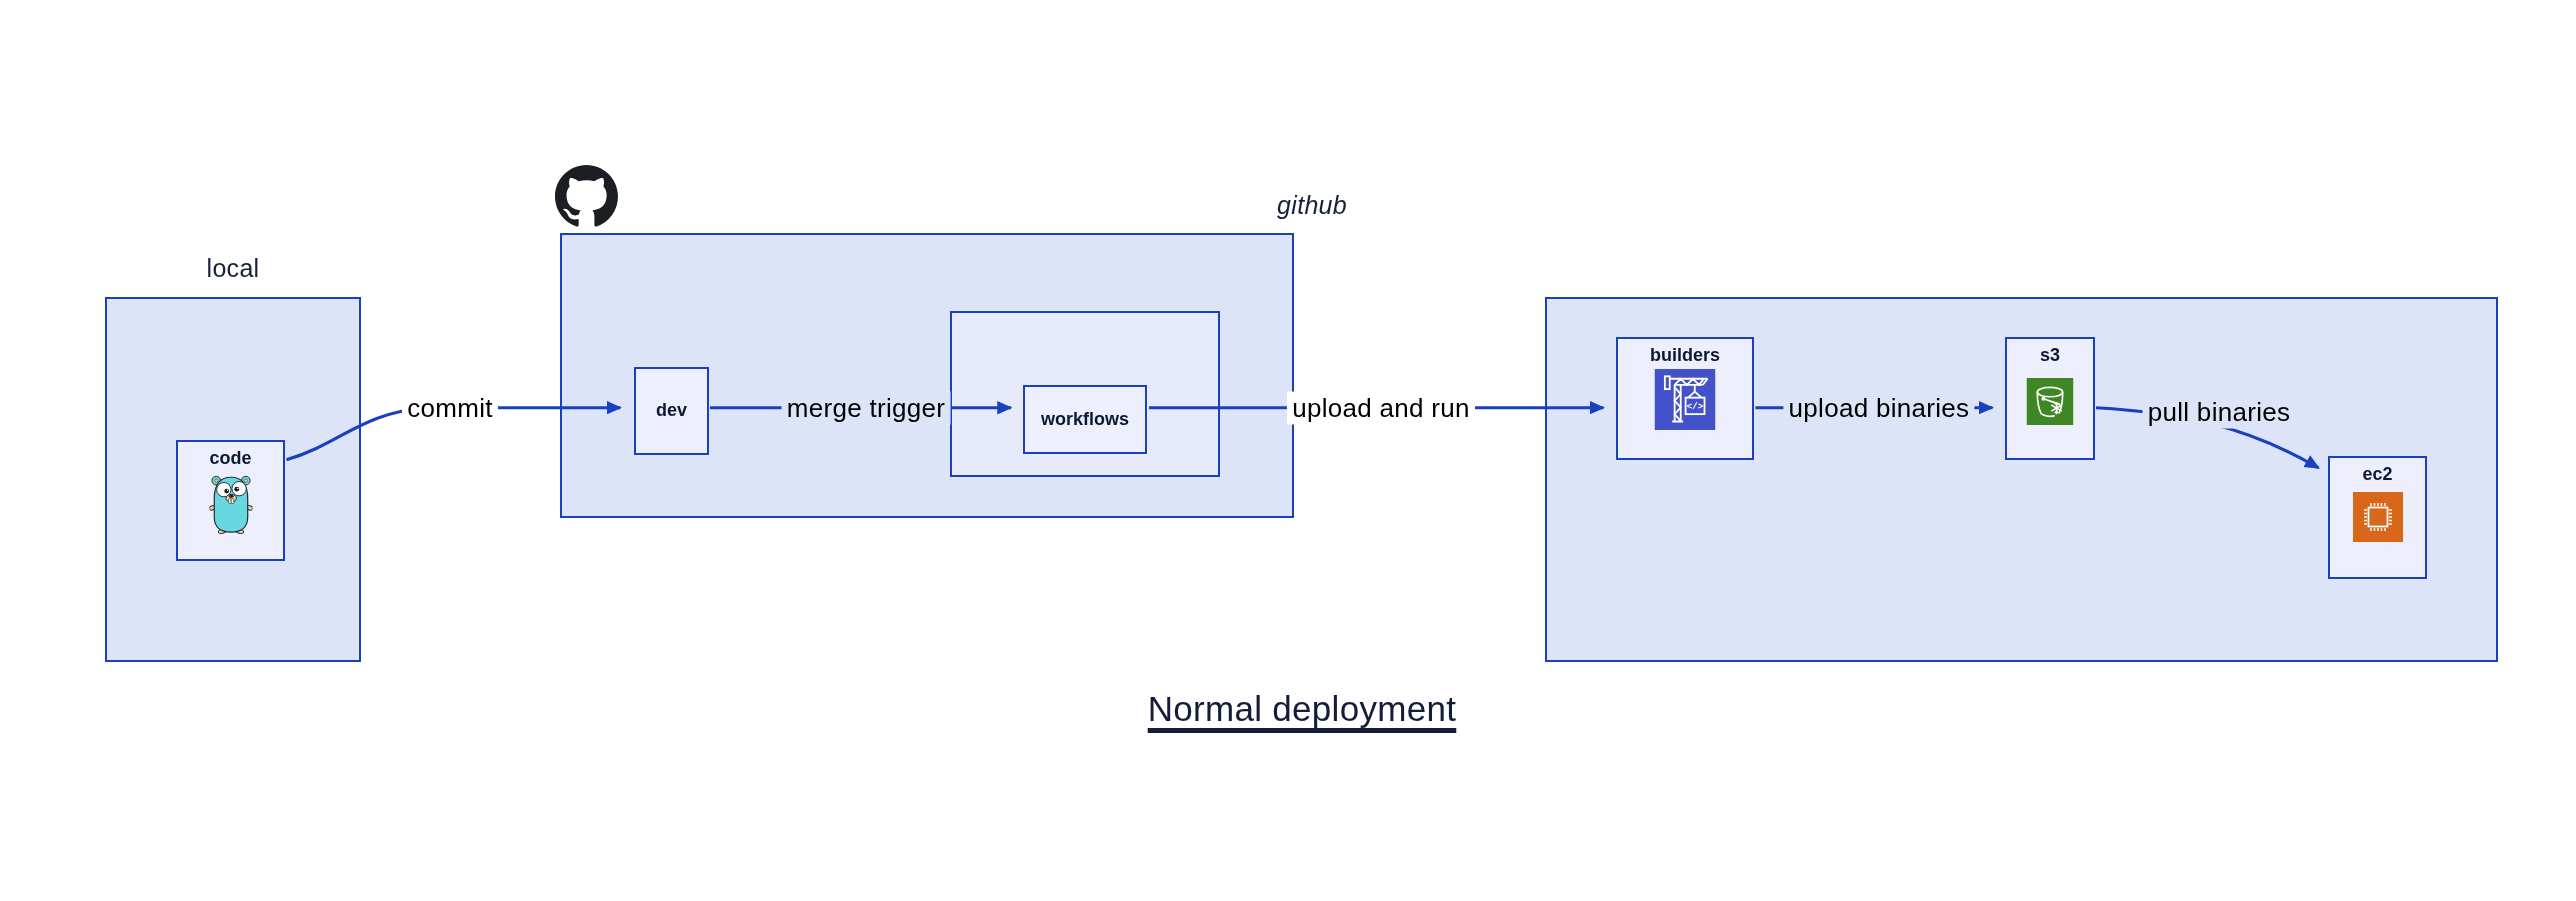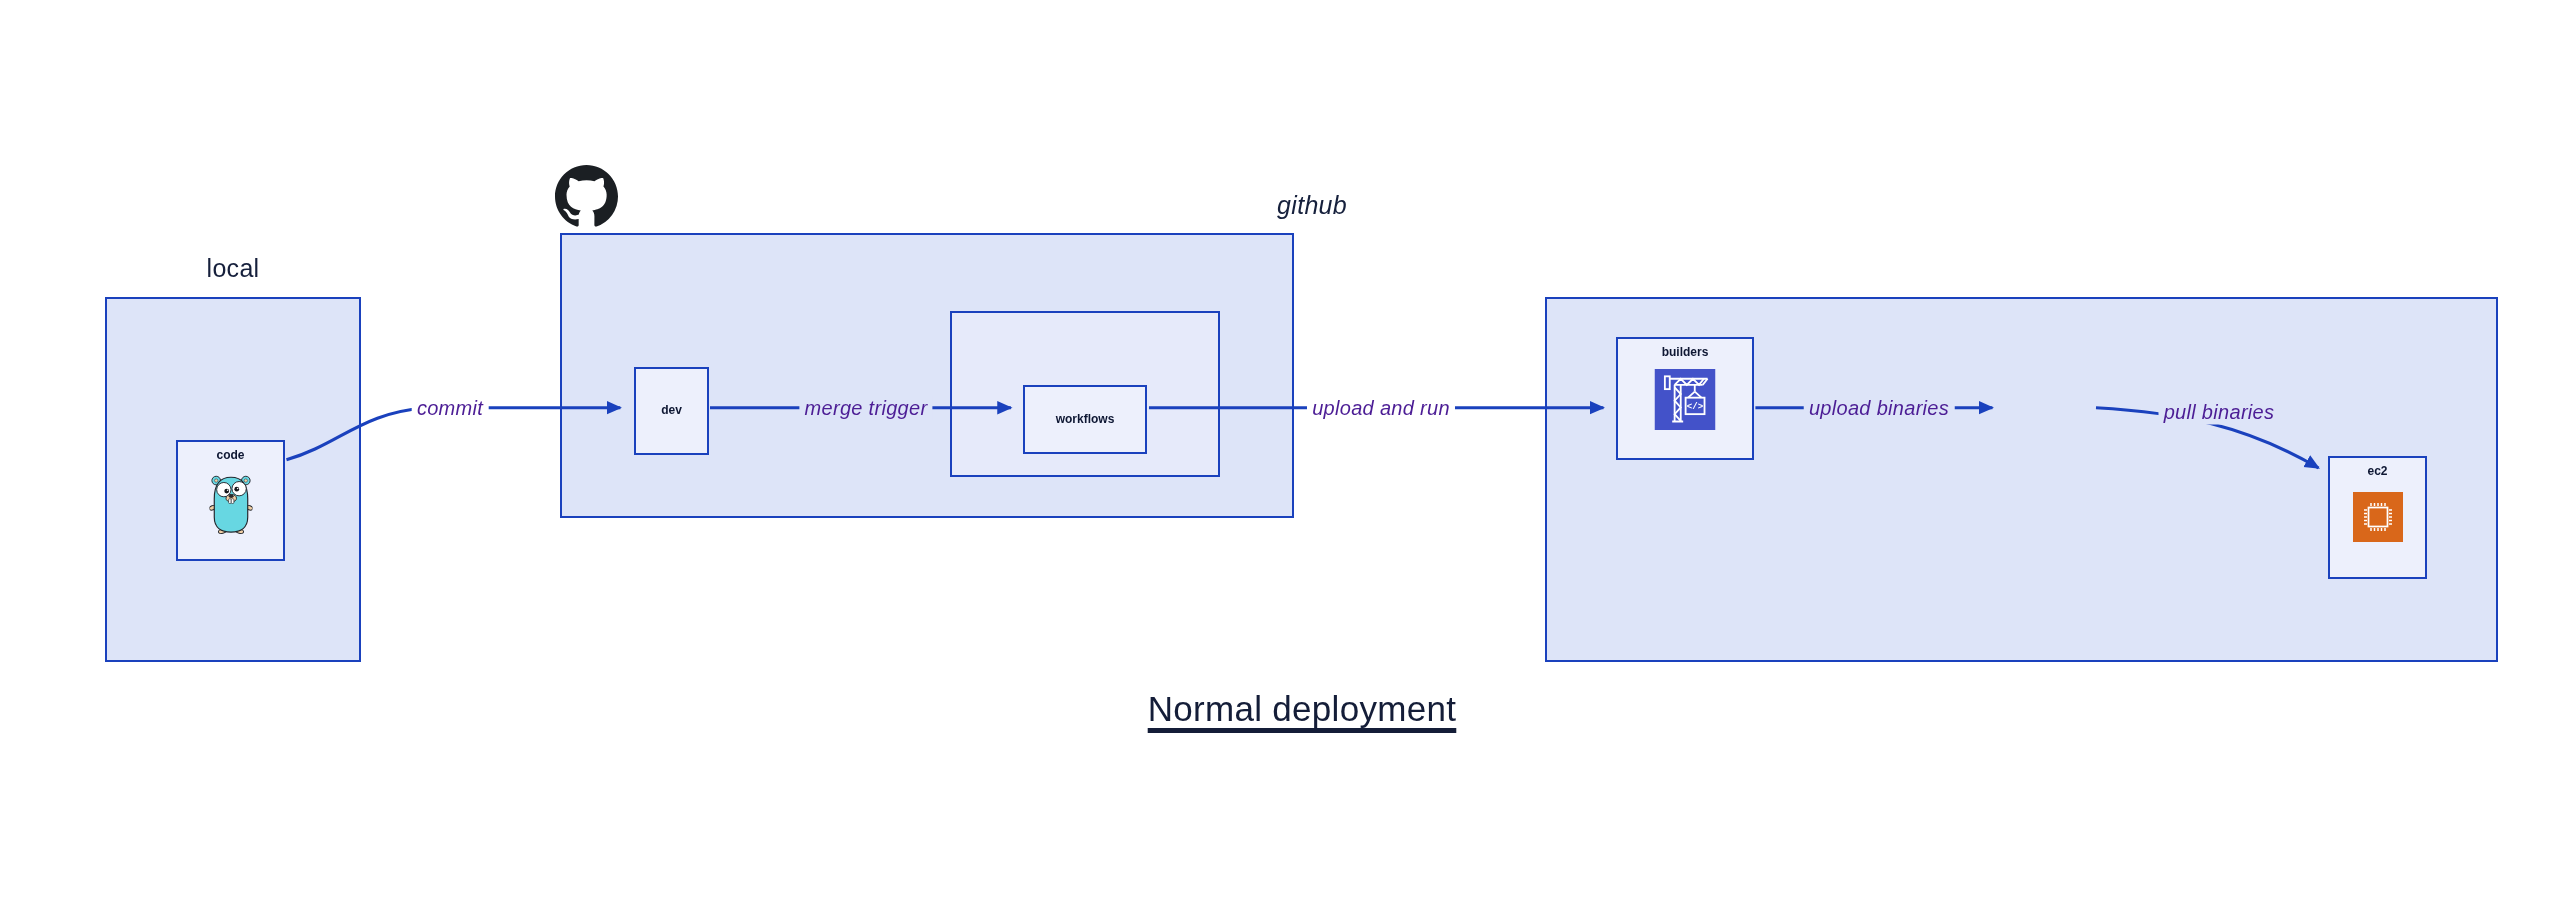--- a/index.html
+++ b/index.html
@@ -13,30 +13,30 @@
   .group-label{
     position:absolute;color:#16203c;font-size:25px;font-weight:500;
     letter-spacing:0.3px;line-height:31px;
   }
   .center{text-align:center;}
   .right{text-align:right;}
   
   .node{position:absolute;border:2.6px solid #1a41bd;background:#edf0fc;box-sizing:border-box;}
   .node-label{
     position:absolute;left:0;right:0;text-align:center;color:#0e1733;
-    font-size:12px;font-weight:700;letter-spacing:0px;
+    font-size:18px;font-weight:700;letter-spacing:0px;
   }
   .node-label.top{top:6.2px;}
   .node-label.middle{top:50%;transform:translateY(-54%);}
   .node-icon{position:absolute;left:50%;transform:translateX(-50%);}
   
   #edges{position:absolute;left:0;top:0;width:2604px;height:902px;pointer-events:none;}
   .edge-label{
     position:absolute;transform:translate(-50%,-50%);
-    color:#4c1d95;font-size:20px;font-style:italic;font-weight:500;
+    color:#000000;font-size:26px;font-weight:500;
     padding:1px 5.2px;white-space:nowrap;letter-spacing:0.3px;
   }
   .bg-white{background:#ffffff;}
   .bg-group{background:#dde4f8;}
   
   #title{position:absolute;left:0;width:2604px;top:689px;text-align:center;}
   #title span{
     color:#141d38;font-size:35px;font-weight:500;letter-spacing:0.3px;
     text-decoration:underline;text-decoration-thickness:4.6px;text-underline-offset:7.2px;
   }
@@ -108,20 +108,41 @@
         <path d="M29 86 H47"></path>
         <path d="M66 26 V37"></path>
         <path d="M66 37 L55 47"></path>
         <path d="M66 37 L77 47"></path>
         <rect x="51" y="47" width="31" height="27"></rect>
       </g>
       <text x="66.5" y="66" text-anchor="middle" fill="#ffffff" font-family="Liberation Mono, monospace" font-size="15" font-weight="700">&lt;/&gt;</text>
     </svg>
   </div>
 
+  <div class="node" style="left:2005px;top:337px;width:90px;height:123px;">
+    <div class="node-label top">s3</div>
+    <svg class="node-icon" style="top:39px;" width="47" height="47" viewBox="0 0 100 100">
+      <rect x="0" y="0" width="100" height="100" fill="#3f8624"></rect>
+      <g stroke="#ffffff" stroke-width="3.5" fill="none">
+        <ellipse cx="50" cy="30" rx="27" ry="10"></ellipse>
+        <path d="M23 30 C23 44 26 66 31 76"></path>
+        <path d="M77 30 C77 44 74 66 69 76"></path>
+        <path d="M31 76 C38 82 54 83 60 80"></path>
+        <path d="M36 44 C52 50 64 53 72 57"></path>
+        <circle cx="36" cy="44" r="2.5"></circle>
+      </g>
+      <g stroke="#ffffff" stroke-width="3.2" fill="none">
+        <path d="M64 51 V77"></path>
+        <path d="M52.7 57.5 L75.3 70.5"></path>
+        <path d="M75.3 57.5 L52.7 70.5"></path>
+        <path d="M60 53.5 L64 57 L68 53.5"></path>
+        <path d="M60 74.5 L64 71 L68 74.5"></path>
+      </g>
+    </svg>
+  </div>
 
   <div class="node" style="left:2328px;top:456px;width:99px;height:123px;">
     <div class="node-label top">ec2</div>
     <svg class="node-icon" style="top:34px;" width="50" height="50" viewBox="0 0 100 100">
       <rect x="0" y="0" width="100" height="100" fill="#d9671a"></rect>
       <g stroke="#ffffff" stroke-width="3.5" fill="none">
         <rect x="31" y="31" width="38" height="38"></rect>
       </g>
       <g stroke="#ffffff" stroke-width="3" fill="none">
         <path d="M36 22 V28"></path>

